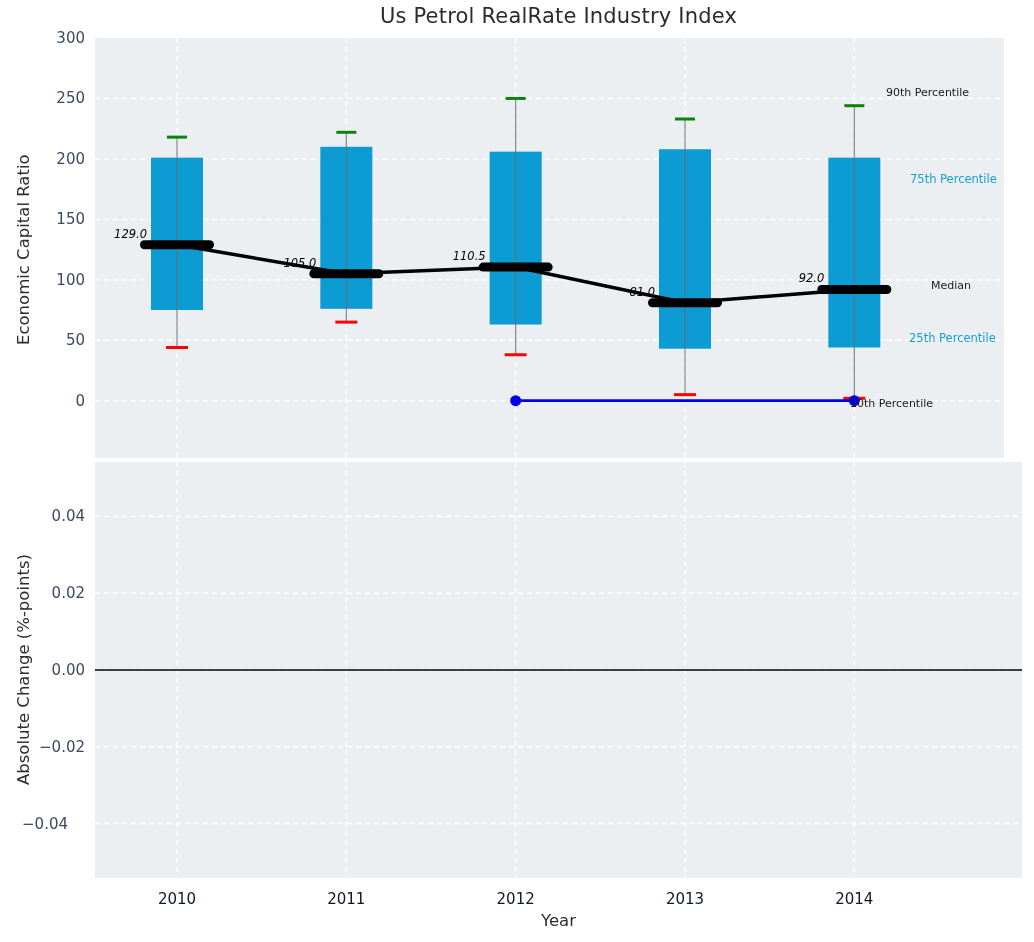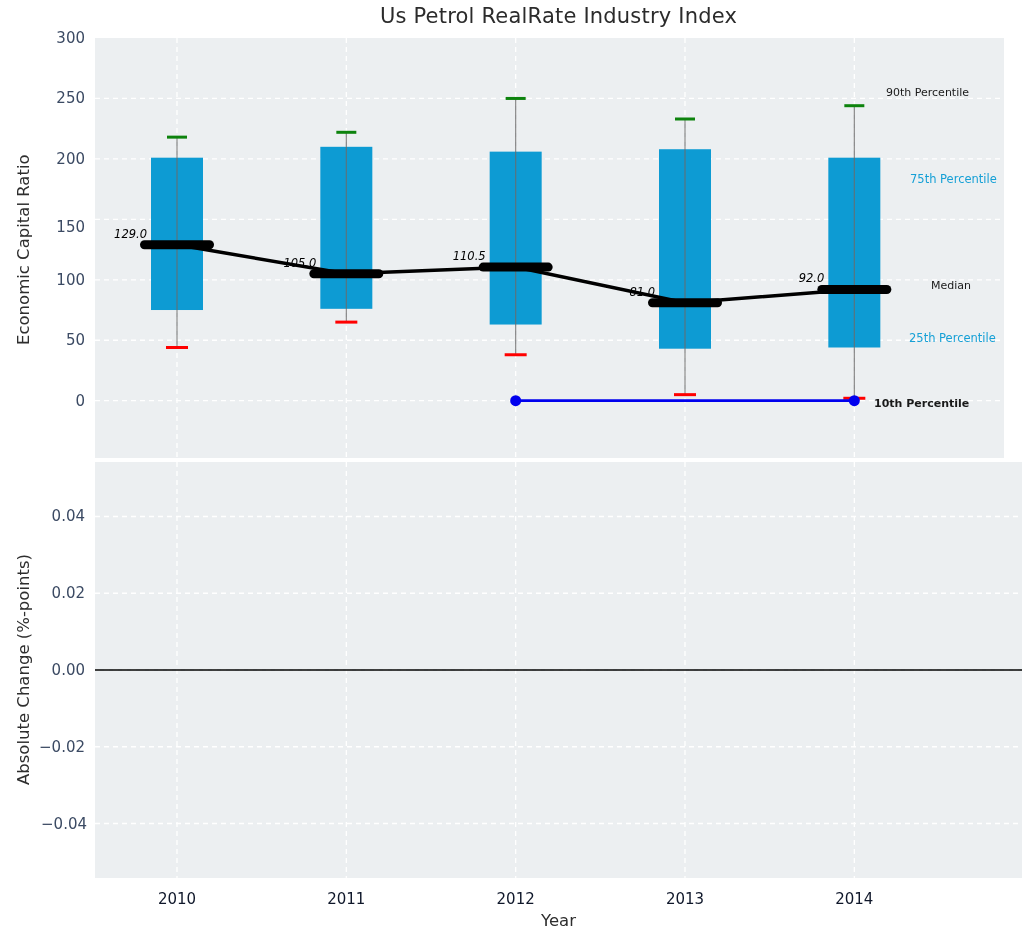--- a/index.html
+++ b/index.html
@@ -114,36 +114,36 @@
         <line x1="759.33" y1="0" x2="759.33" y2="416" stroke="#ffffff" stroke-width="1.3" stroke-dasharray="5 4"></line>
         <line x1="0" y1="208" x2="927" y2="208" stroke="#000" stroke-width="1.4"></line>
       </svg>
   </div>
 
 
   <div class="pct-label-big" style="left:886px;top:86px;">90th Percentile</div>
   <div class="pct-label-small" style="left:910px;top:172px;">75th Percentile</div>
   <div class="pct-label-big" style="left:931px;top:279px;">Median</div>
   <div class="pct-label-small" style="left:909px;top:331px;">25th Percentile</div>
-  <div class="pct-label-big" style="left:874px;top:397px;font-weight:bold;">10th Percentile</div>
+  <div class="pct-label-big" style="left:850px;top:397px;">10th Percentile</div>
 
   <div class="xlabel">Year</div>
 
   <div id="tick-layer">
       <div class="ytick" style="left: 33px; top: 29px;">300</div>
       <div class="ytick" style="left: 33px; top: 89.449px;">250</div>
       <div class="ytick" style="left: 33px; top: 149.898px;">200</div>
-      <div class="ytick" style="left: 33px; top: 210.347px; margin-top: 8px;">150</div>
+      <div class="ytick" style="left: 33px; top: 210.347px;">150</div>
       <div class="ytick" style="left: 33px; top: 270.796px;">100</div>
       <div class="ytick" style="left: 33px; top: 331.245px;">50</div>
       <div class="ytick" style="left: 33px; top: 391.694px;">0</div>
       <div class="ytick" style="left: 33px; top: 507.494px;">0.04</div>
       <div class="ytick" style="left: 33px; top: 584.247px;">0.02</div>
       <div class="ytick" style="left: 33px; top: 661px;">0.00</div>
       <div class="ytick" style="left: 33px; top: 737.753px;">−0.02</div>
-      <div class="ytick" style="left: 35px; top: 814.506px;">−0.04</div>
+      <div class="ytick" style="left: 16px; top: 814.506px;">−0.04</div>
       <div class="xtick" style="left: 142px;">2010</div>
       <div class="xtick" style="left: 311.33px;">2011</div>
       <div class="xtick" style="left: 480.67px;">2012</div>
       <div class="xtick" style="left: 650px;">2013</div>
       <div class="xtick" style="left: 819.33px;">2014</div>
     </div>
 </div>
 
 </body></html>

